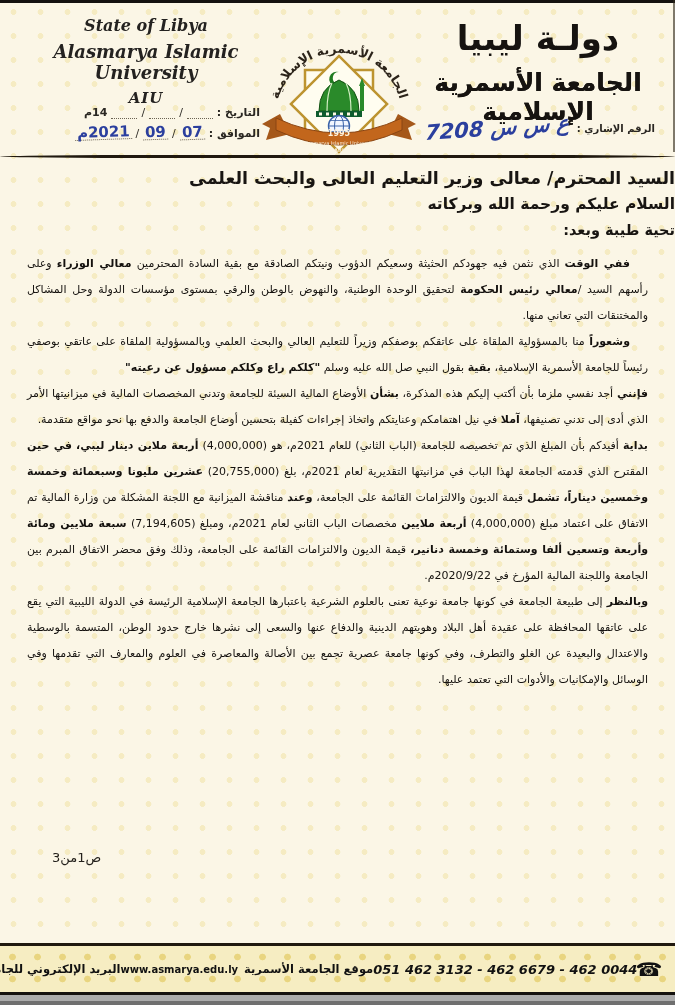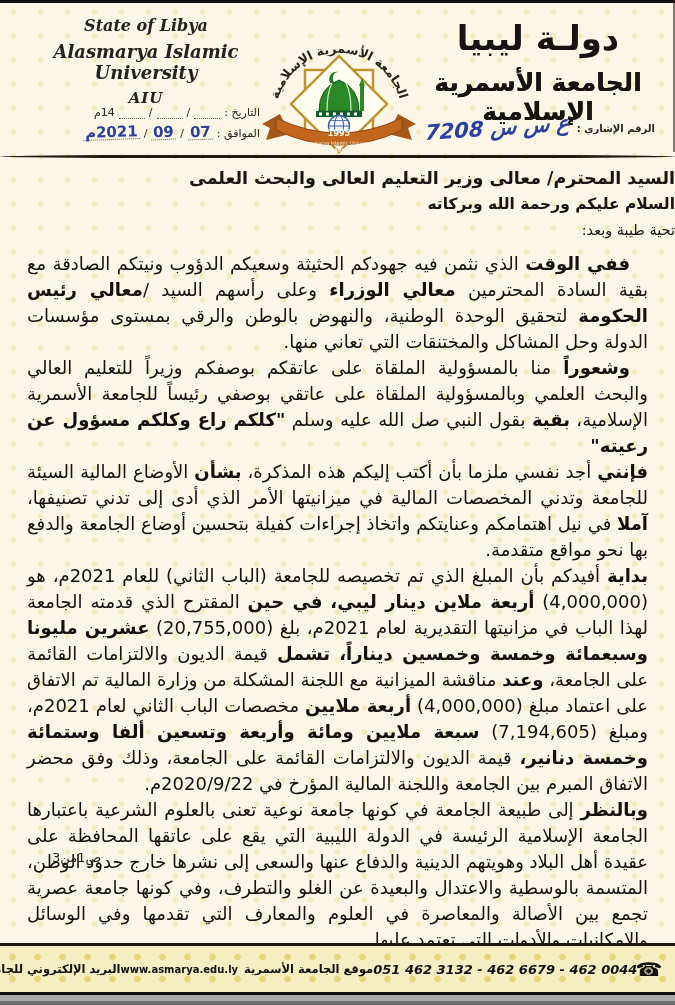--- a/index.html
+++ b/index.html
@@ -20,21 +20,21 @@
 
   
   .eng-block{position:absolute;left:26px;top:16px;width:240px;text-align:center;
     font-family:"DejaVu Serif", serif;font-style:italic;font-weight:bold;color:#242220;}
   .eng-line1{font-size:16px;}
   .eng-line2{font-size:18px;margin-top:6px;}
   .eng-line3{font-size:15px;margin-top:6px;letter-spacing:1px;}
 
   .dates{position:absolute;left:28px;top:106px;width:232px;direction:rtl;font-size:11px;color:#2a2722;}
   .date-row{display:flex;align-items:flex-end;gap:4px;margin-bottom:7px;}
-  .date-label{font-weight:normal;white-space:nowrap;}
+  .date-label{font-weight:bold;white-space:nowrap;}
   .blank{display:inline-block;width:26px;border-bottom:1.6px dotted #6b6353;height:11px;}
   .hand{color:var(--ink-blue);font-size:15px;font-weight:bold;transform:rotate(-2deg);
         border-bottom:1.6px dotted #6b6353;padding:0 2px;line-height:13px;}
   .slash{font-size:11px;color:#2a2722;}
 
   .logo-wrap{position:absolute;left:256px;top:8px;width:160px;height:150px;}
 
   .ar-block{position:absolute;right:12px;top:18px;width:250px;text-align:center;direction:rtl;color:#161310;}
   .ar-line1{font-size:34px;font-weight:bold;letter-spacing:1px;}
   .ar-line2{font-size:25px;font-weight:bold;margin-top:10px;text-shadow:0 0 .6px #161310;}
@@ -43,25 +43,25 @@
   .ref-label{font-size:10px;font-weight:bold;color:#2a2722;}
   .ref-value{color:var(--ink-blue);font-size:21px;font-style:italic;font-weight:bold;
              transform:rotate(-4deg) skewX(-6deg);letter-spacing:2px;}
 
   .sep{position:absolute;left:0;right:0;top:155px;height:3px;background:#20190f;border-radius:50%/100%;}
 
   
   .letter-head{position:absolute;left:0;right:0;top:168px;direction:rtl;}
   .recipient{font-size:17.5px;font-weight:bold;}
   .salutation{font-size:15.5px;font-weight:bold;margin-top:7px;}
-  .greeting{font-size:14.5px;font-weight:normal;margin-top:9px;padding-left:31px;}
+  .greeting{font-size:14.5px;font-weight:bold;margin-top:9px;padding-left:31px;}
 
   
   .letter-body{position:absolute;left:27px;right:27px;top:251px;direction:rtl;
-    text-align:justify;font-size:18px;line-height:26px;color:#14110e;}
+    text-align:justify;font-size:11px;line-height:26px;color:#14110e;}
   .letter-body p{margin:0;}
   .letter-body p.indent{text-indent:18px;}
   .letter-body .b{font-weight:bold;}
 
   .page-num{position:absolute;left:52px;top:850px;direction:rtl;font-size:13px;color:#24211c;}
 
   
   .footer-band{position:absolute;left:0;right:0;top:943px;height:49px;
     border-top:3px solid #20190f;
     background-color:var(--band);

